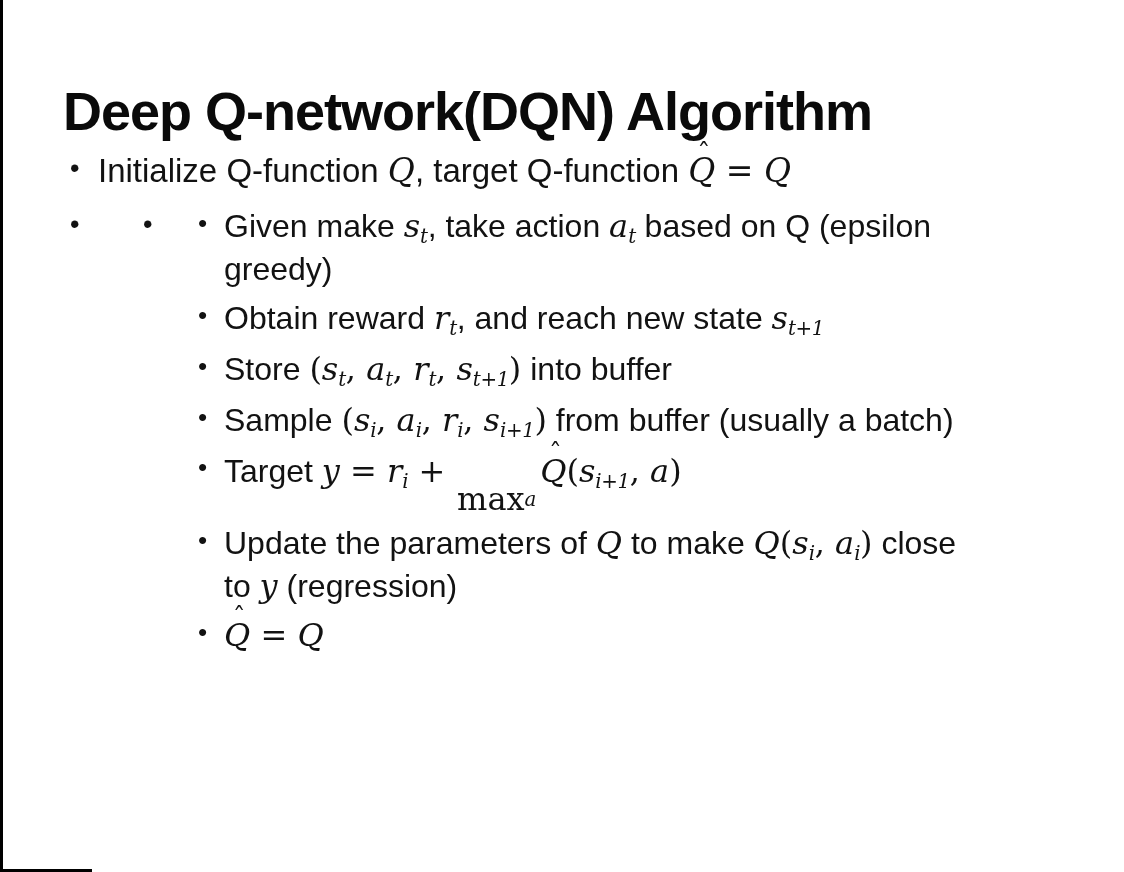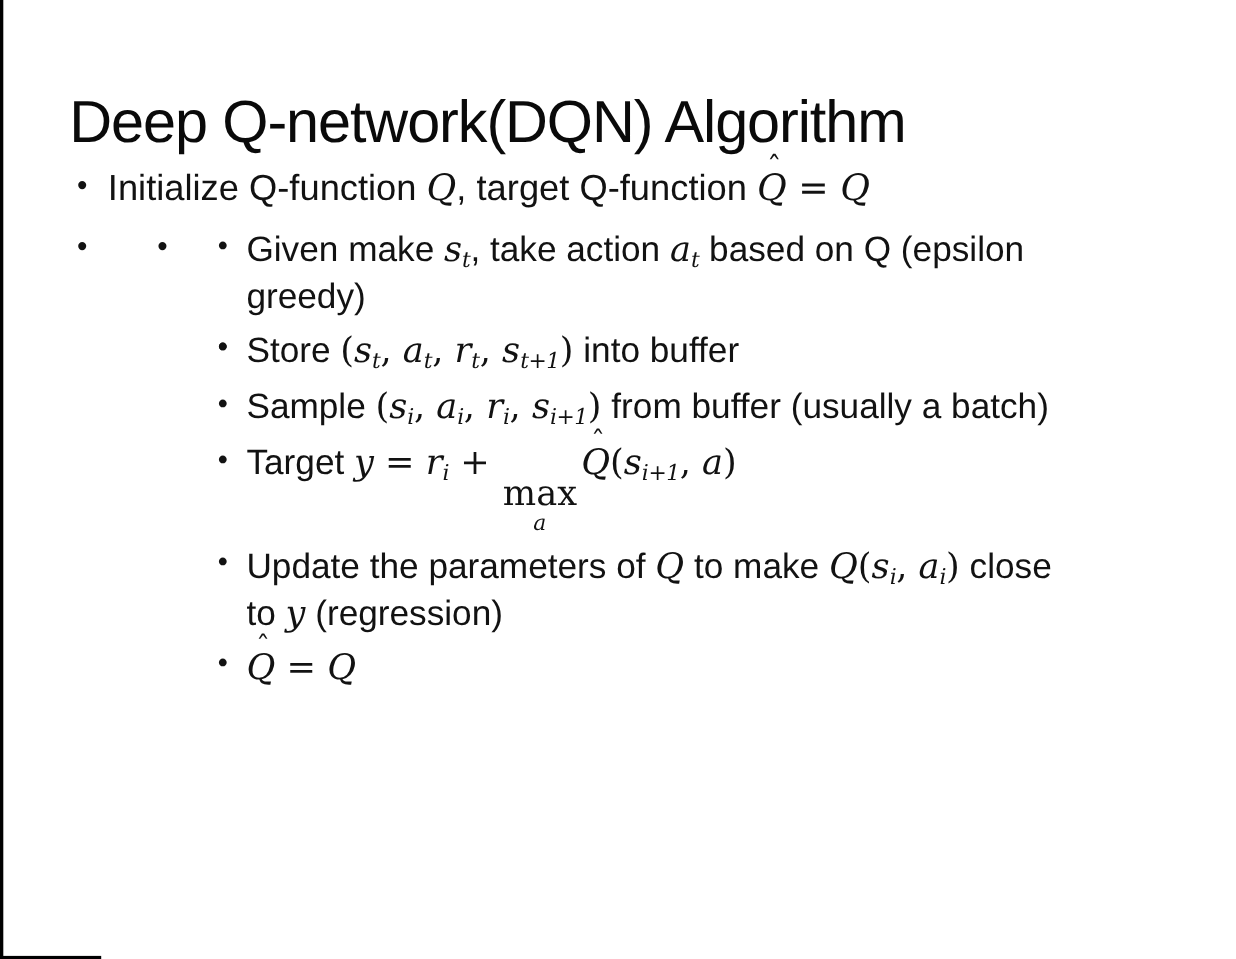--- a/index.html
+++ b/index.html
@@ -14,21 +14,21 @@
   .edge-left{
     position:absolute;left:0;top:0;width:3px;height:872px;background:#000;
   }
   .edge-bottom{
     position:absolute;left:0;bottom:0;width:92px;height:3px;background:#000;
   }
   .title{
     position:absolute;
     left:63px;top:44px;
     font-size:54px;
-    font-weight:normal;
+    font-weight:bold;
     letter-spacing:-1px;
     color:#0a0a0a;
     white-space:nowrap;
   }
   .bullets{
     position:absolute;
     left:0;top:150px;
     width:1104px;
   }
   .bullet{
@@ -60,21 +60,21 @@
     position:absolute;
     top:-0.38em;
     left:58%;
     transform:translateX(-50%);
     font-style:normal;
     font-size:0.8em;
     line-height:1;
   }
   .maxop{
     display:inline-flex;
-    flex-direction:column;
+    flex-direction:row;
     align-items:center;
     vertical-align:-0.88em;
     line-height:1;
     font-family:"DejaVu Serif","Liberation Serif",serif;
     font-style:normal;
     margin:0 0.12em 0 0.05em;
   }
   .maxop .under{
     font-style:italic;
     font-size:0.62em;
@@ -87,21 +87,21 @@
 <div class="edge-left"></div>
 <div class="edge-bottom"></div>
 
 <h1 class="title">Deep Q-network(DQN) Algorithm</h1>
 
 <div class="bullets">
     <div class="bullet level-1"><span class="marker">•</span><span class="content"><span class="plain">Initialize Q-function </span><span class="mvar">Q</span><span class="plain">, target Q-function </span><span class="mvar"><span class="hatwrap"><span class="caret">ˆ</span>Q</span></span><span class="mpunct"> = </span><span class="mvar">Q</span></span></div>
     <div class="bullet level-1"><span class="marker">•</span></div>
     <div class="bullet level-2"><span class="marker">•</span></div>
     <div class="bullet level-3"><span class="marker">•</span><span class="content"><span class="plain">Given make </span><span class="mvar">s<span class="sub">t</span></span><span class="plain">, take action </span><span class="mvar">a<span class="sub">t</span></span><span class="plain"> based on Q (epsilon</span><br><span class="plain">greedy)</span></span></div>
-    <div class="bullet level-3"><span class="marker">•</span></div>
+    <div class="bullet level-3"><span class="marker">•</span><span class="content"><span class="plain">Obtain reward </span><span class="mvar">r<span class="sub">t</span></span><span class="plain">, and reach new state </span><span class="mvar">s<span class="sub">t+1</span></span></span></div>
     <div class="bullet level-3"><span class="marker">•</span><span class="content"><span class="plain">Store </span><span class="mpunct">(</span><span class="mvar">s<span class="sub">t</span></span><span class="mpunct">, </span><span class="mvar">a<span class="sub">t</span></span><span class="mpunct">, </span><span class="mvar">r<span class="sub">t</span></span><span class="mpunct">, </span><span class="mvar">s<span class="sub">t+1</span></span><span class="mpunct">)</span><span class="plain"> into buffer</span></span></div>
     <div class="bullet level-3"><span class="marker">•</span><span class="content"><span class="plain">Sample </span><span class="mpunct">(</span><span class="mvar">s<span class="sub">i</span></span><span class="mpunct">, </span><span class="mvar">a<span class="sub">i</span></span><span class="mpunct">, </span><span class="mvar">r<span class="sub">i</span></span><span class="mpunct">, </span><span class="mvar">s<span class="sub">i+1</span></span><span class="mpunct">)</span><span class="plain"> from buffer (usually a batch)</span></span></div>
     <div class="bullet level-3"><span class="marker">•</span><span class="content"><span class="plain">Target </span><span class="mvar">y</span><span class="mpunct"> = </span><span class="mvar">r<span class="sub">i</span></span><span class="mpunct"> + </span><span class="maxop">
           <span>max</span>
           <span class="under">a</span>
         </span><span class="mvar"><span class="hatwrap"><span class="caret">ˆ</span>Q</span></span><span class="mpunct">(</span><span class="mvar">s<span class="sub">i+1</span></span><span class="mpunct">, </span><span class="mvar">a</span><span class="mpunct">)</span></span></div>
     <div class="bullet level-3"><span class="marker">•</span><span class="content"><span class="plain">Update the parameters of </span><span class="mvar">Q</span><span class="plain"> to make </span><span class="mvar">Q</span><span class="mpunct">(</span><span class="mvar">s<span class="sub">i</span></span><span class="mpunct">, </span><span class="mvar">a<span class="sub">i</span></span><span class="mpunct">)</span><span class="plain"> close</span><br><span class="plain">to </span><span class="mvar">y</span><span class="plain"> (regression)</span></span></div>
     <div class="bullet level-3"><span class="marker">•</span><span class="content"><span class="mvar"><span class="hatwrap"><span class="caret">ˆ</span>Q</span></span><span class="mpunct"> = </span><span class="mvar">Q</span></span></div>
   </div>
 

